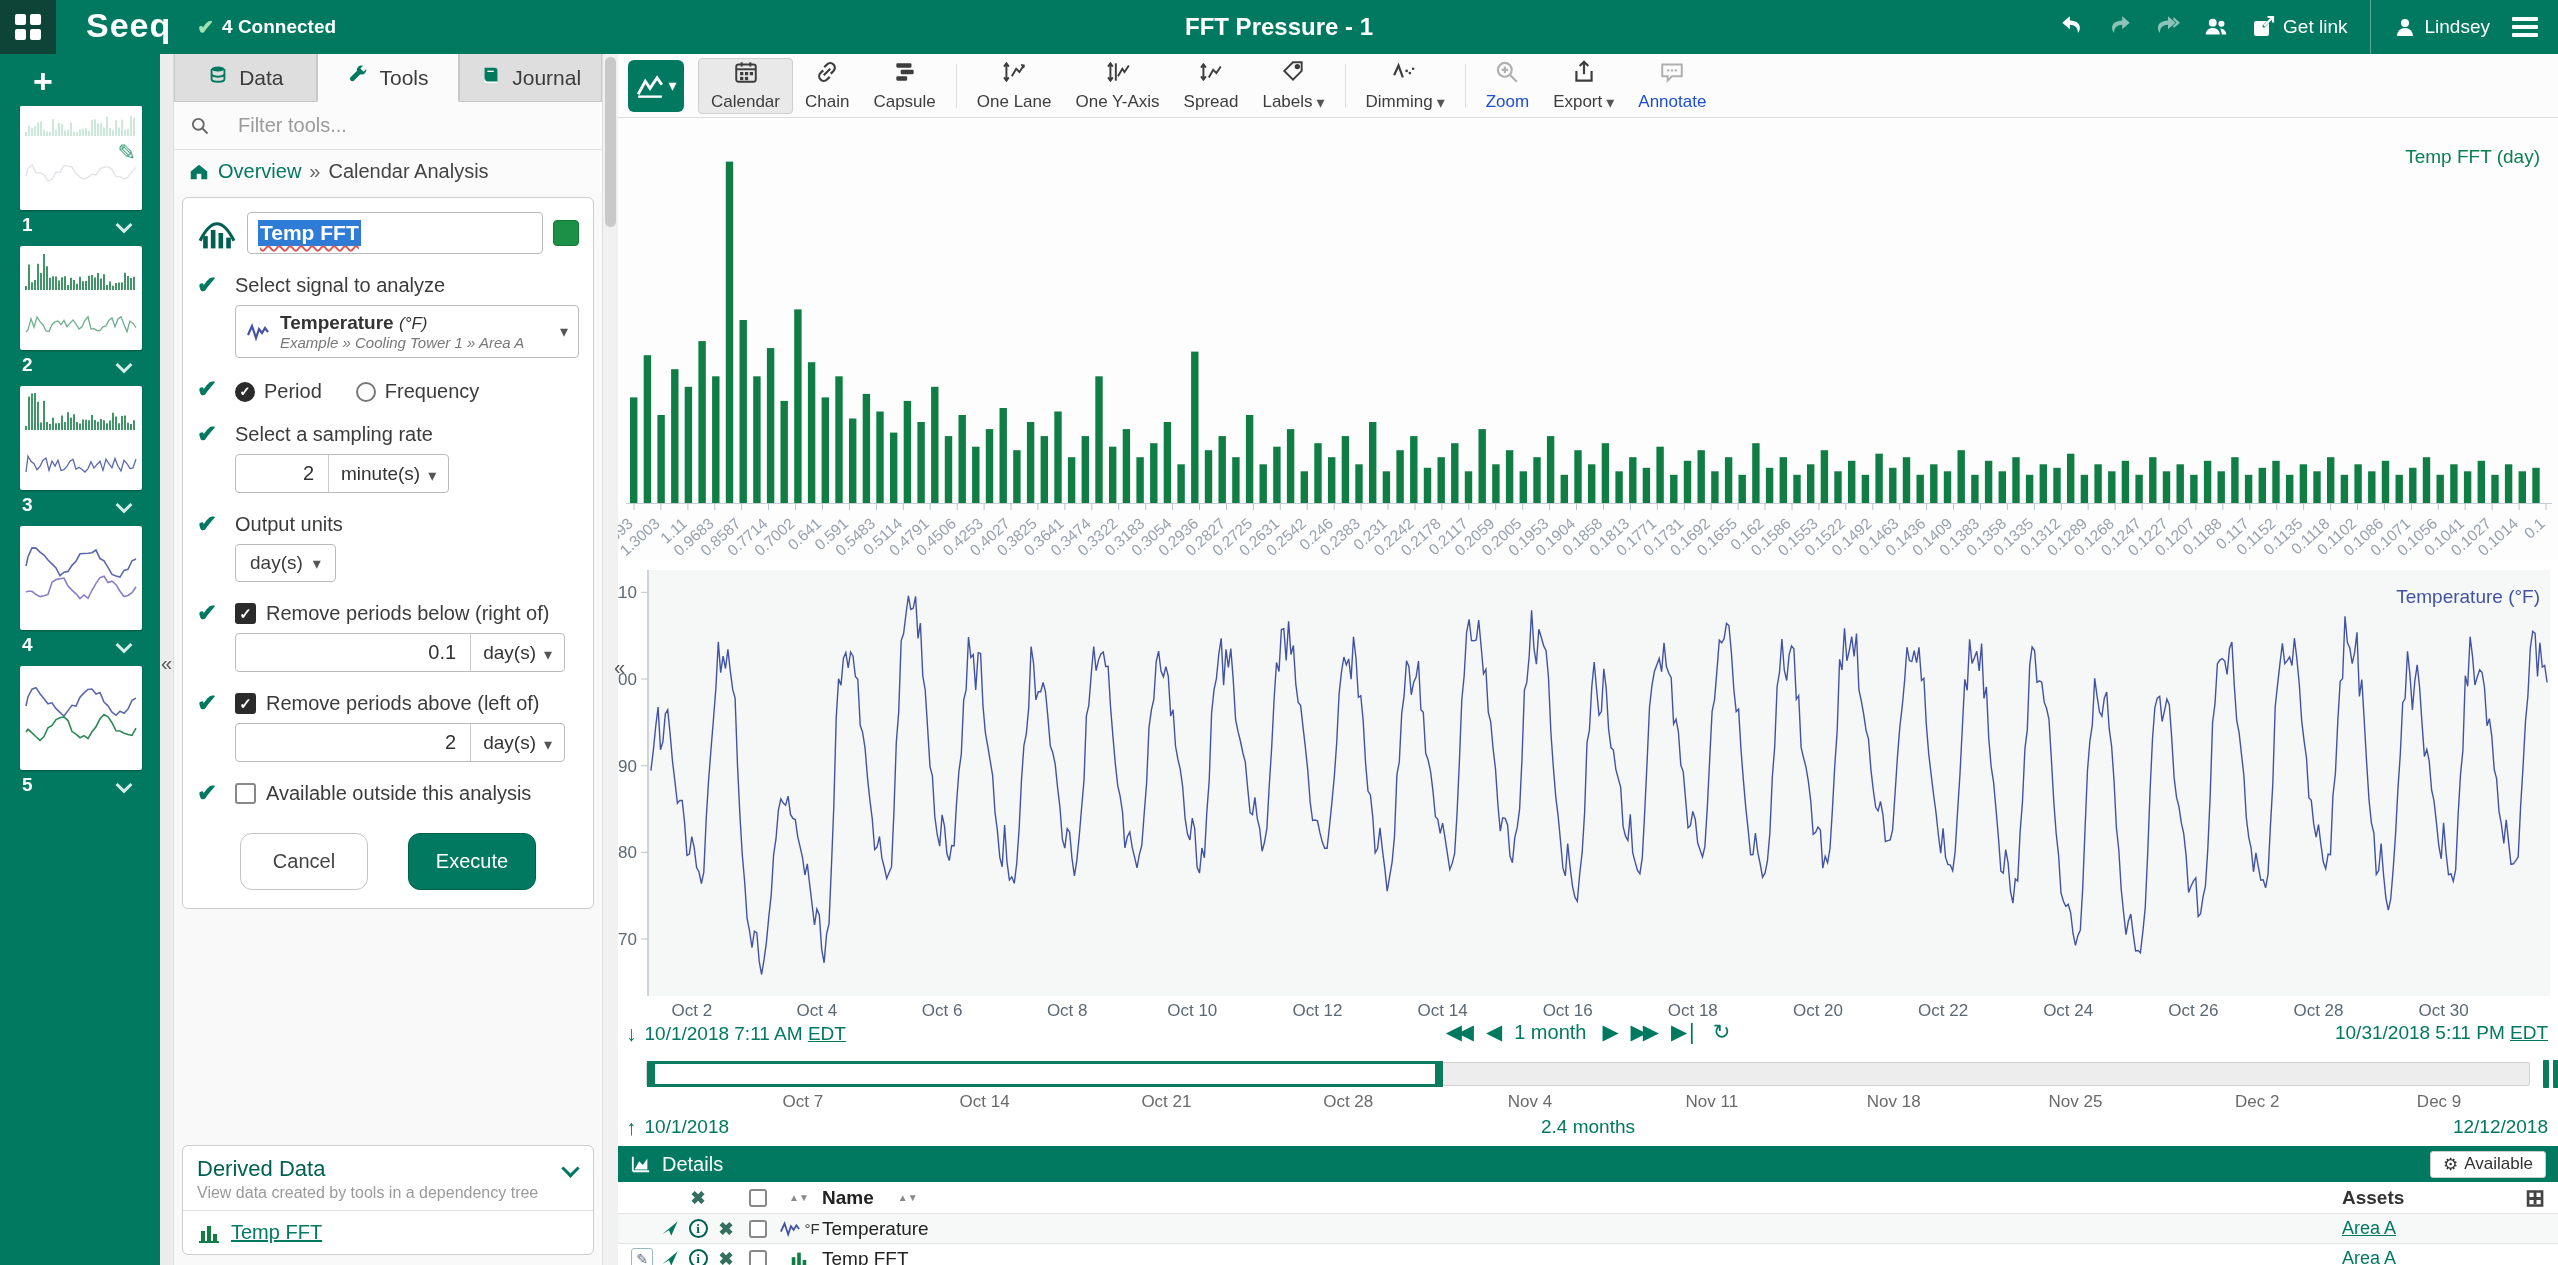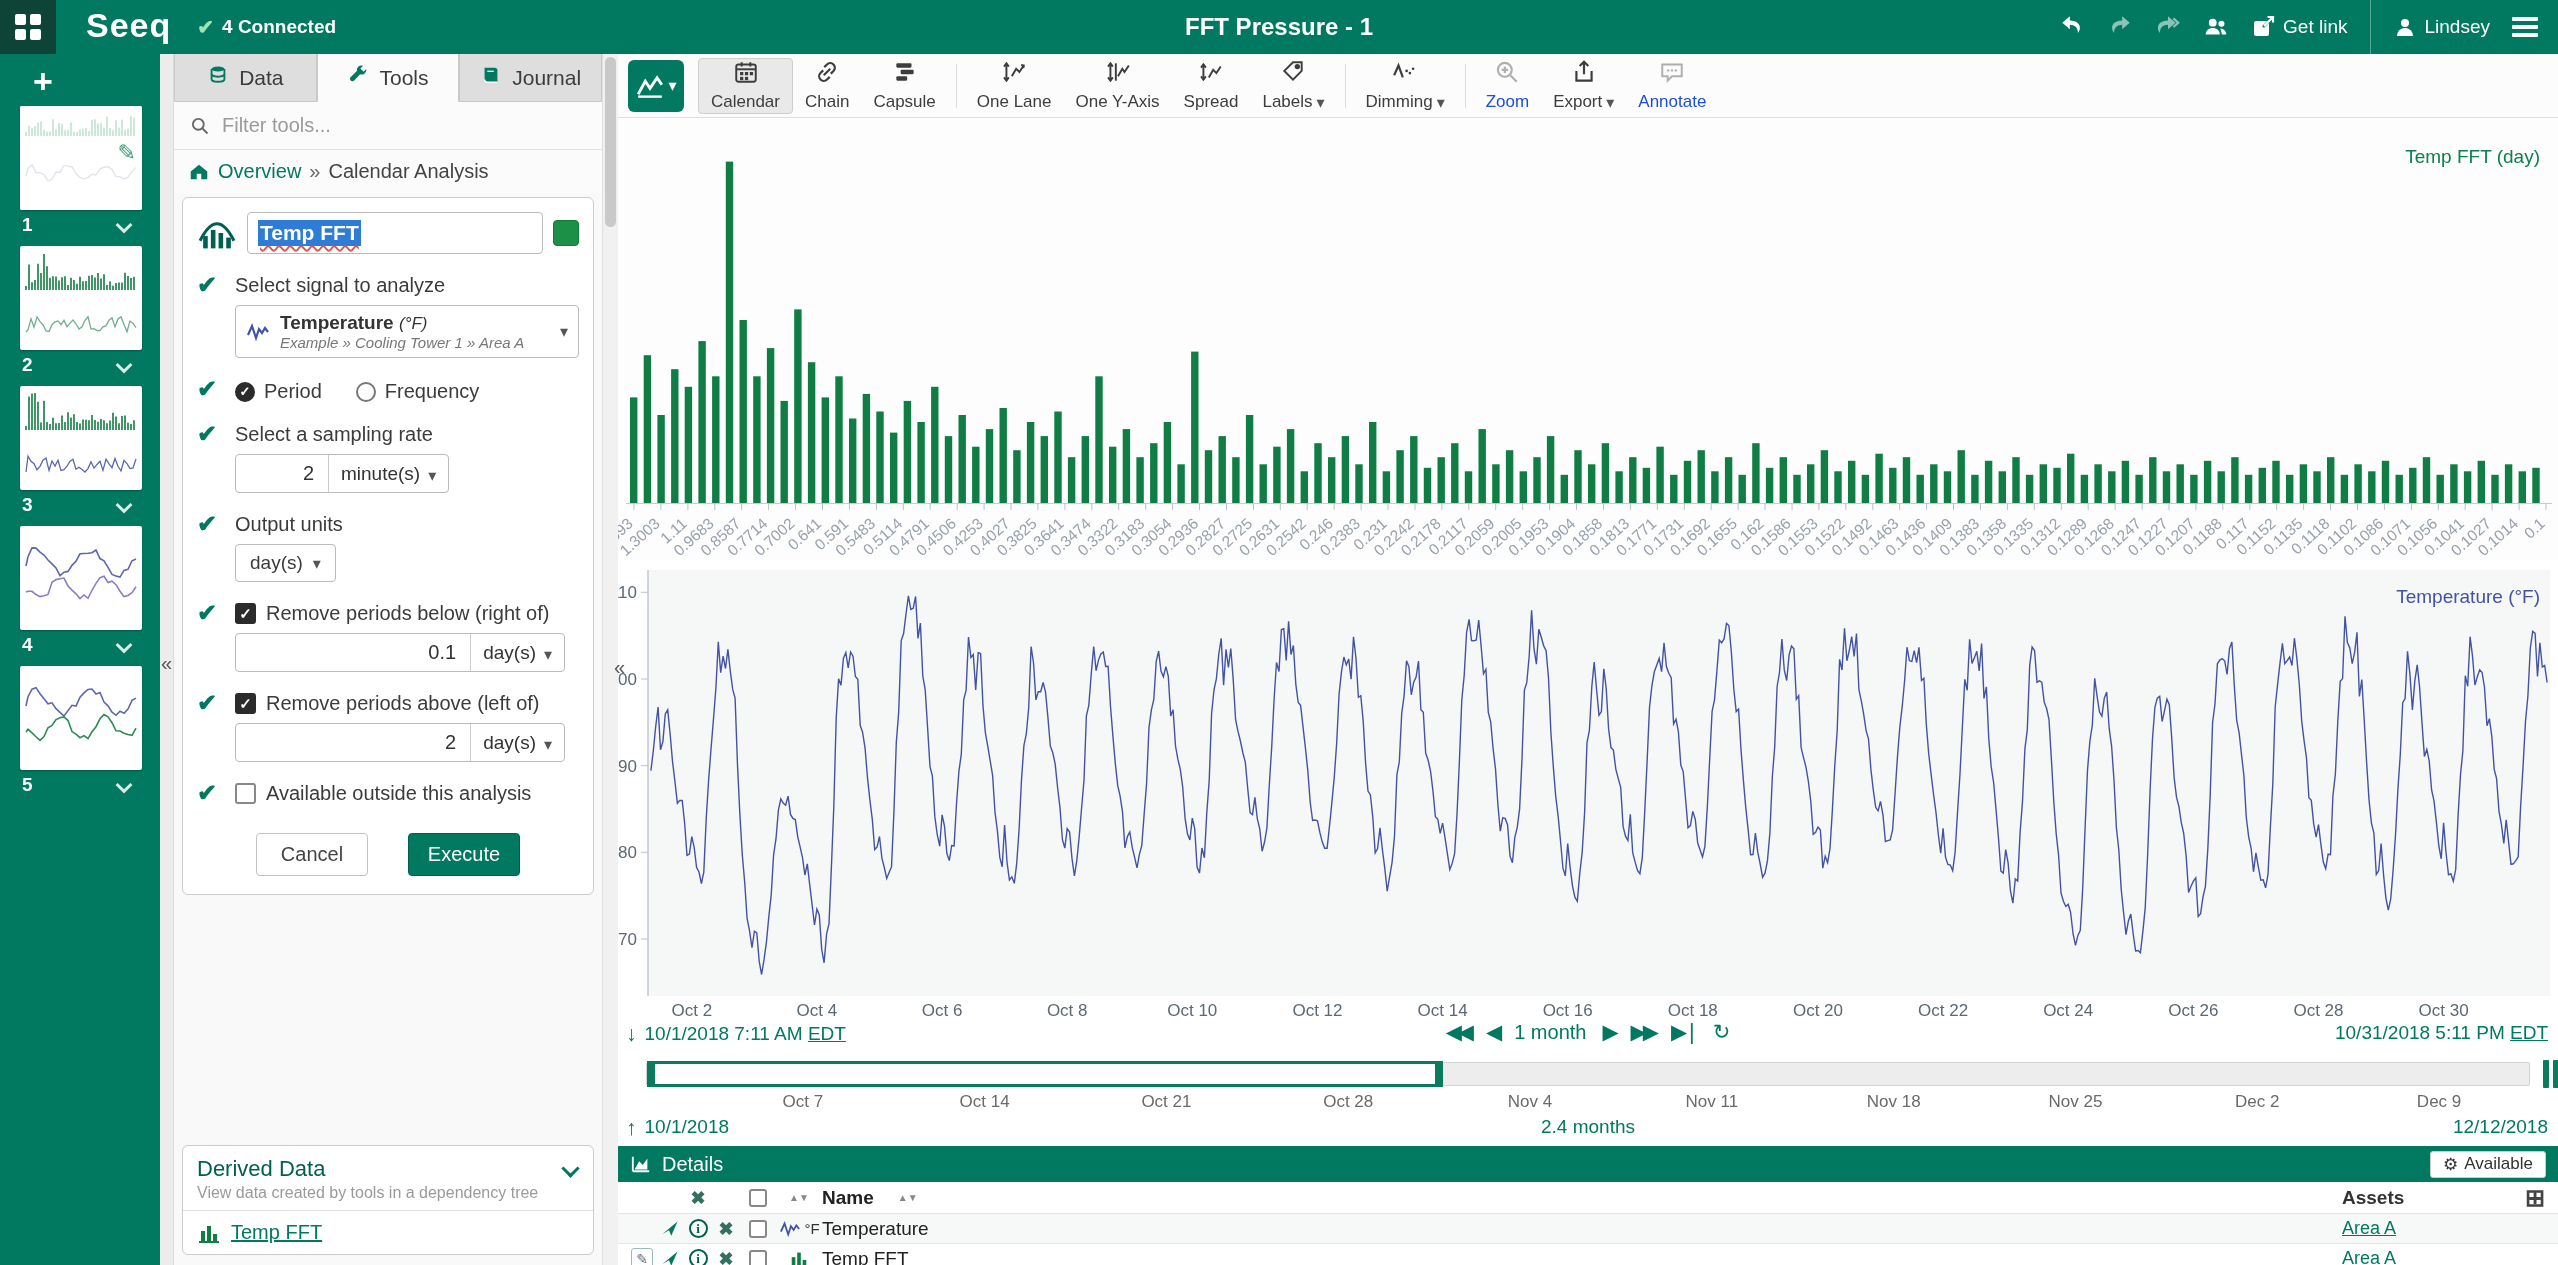--- a/index.html
+++ b/index.html
@@ -42,21 +42,21 @@
   #collapse1 { position:absolute; left:160px; top:54px; width:14px; bottom:0; background:#ececec; border-right:1px solid #dcdcdc; }
   #collapse1 .lab { position:absolute; top:598px; left:1px; color:#555; font-size:20px; }
 
   
   #panel { position:absolute; left:174px; top:54px; width:428px; bottom:0; background:#f9f9f9; display:flex; flex-direction:column; }
   #tabs { display:flex; height:48px; flex:none; }
   .tab { flex:1; display:flex; align-items:center; justify-content:center; gap:10px; background:#dedede; border:1px solid #c8c8c8; border-top:none;
     font-size:21px; color:#3c3c3c; cursor:pointer; }
   .tab svg { width:22px; height:22px; }
   .tab.active { background:#fbfbfb; border-bottom:1px solid #fbfbfb; }
-  #searchrow { flex:none; display:flex; align-items:center; gap:12px; padding:12px 16px; border-bottom:1px solid #e2e2e2; background:#fbfbfb; }
+  #searchrow { flex:none; display:flex; align-items:center; gap:28px; padding:12px 16px; border-bottom:1px solid #e2e2e2; background:#fbfbfb; }
   #searchrow svg { width:20px; height:20px; flex:none; }
   #filterinput { border:none; outline:none; background:transparent; font-size:20px; color:#444; width:100%; font-family:"Liberation Sans",sans-serif; }
   #filterinput::placeholder { color:#9a9a9a; }
   #breadcrumb { flex:none; display:flex; align-items:center; gap:8px; padding:10px 14px; font-size:20px; background:#fbfbfb; }
   #breadcrumb svg { width:22px; height:22px; }
   .greenlink { color:#007960; text-decoration:none; cursor:pointer; }
   .crumbsep { color:#666; }
   .crumbcur { color:#444; }
 
   #toolform { margin:4px 8px 0 8px; background:#fff; border:1px solid #ccc; border-radius:6px; padding:14px 14px 18px 14px; }
@@ -86,21 +86,21 @@
   .inputgroup.wide { width:330px; }
   .ig-val { padding:7px 14px; font-size:20px; color:#333; min-width:92px; text-align:right; }
   .inputgroup.wide .ig-val { flex:1; }
   .ig-unit { border-left:1px solid #ccc; padding:7px 12px; font-size:19px; color:#333; display:flex; align-items:flex-end; gap:8px; cursor:pointer; }
   .soloselect { margin-top:8px; border:1px solid #bbb; border-radius:4px; background:#fff; width:fit-content; padding:7px 14px; font-size:19px; display:flex; gap:10px; align-items:center; cursor:pointer; }
   .cbrow { display:flex; align-items:center; gap:10px; font-size:20px; }
   .cbox { width:21px; height:21px; border-radius:3px; flex:none; }
   .cbox.on { background:#2b2b2b; color:#fff; font-size:15px; font-weight:bold; display:flex; align-items:center; justify-content:center; }
   .cbox.off { border:2px solid #888; background:#fff; }
   .btnrow { display:flex; justify-content:center; gap:40px; margin-top:28px; }
-  .btn { font-size:20px; border-radius:4px; padding:9px 0; width:112px; text-align:center; cursor:pointer; }
+  .btn { font-size:20px; border-radius:12px; padding:16px 0; width:128px; text-align:center; cursor:pointer; }
   .btn.cancel { background:#fff; border:1px solid #c4c4c4; color:#444; }
   .btn.exec { background:#007960; border:1px solid #00604c; color:#fff; }
 
   #derived { margin:auto 8px 10px 8px; background:#fff; border:1px solid #ccc; border-radius:6px; }
   #derived .hd { padding:10px 14px 8px 14px; position:relative; }
   #derived .t { color:#00604f; font-size:22px; }
   #derived .s { color:#9a9a9a; font-size:16px; margin-top:2px; }
   #derived .chev2 { position:absolute; right:16px; top:16px; width:13px; height:13px; border-right:3px solid #007960; border-bottom:3px solid #007960; transform:rotate(45deg); cursor:pointer; }
   #derived .item { border-top:1px solid #ddd; padding:10px 14px; display:flex; align-items:center; gap:10px; font-size:20px; }
   #derived .item svg { width:24px; height:22px; }

